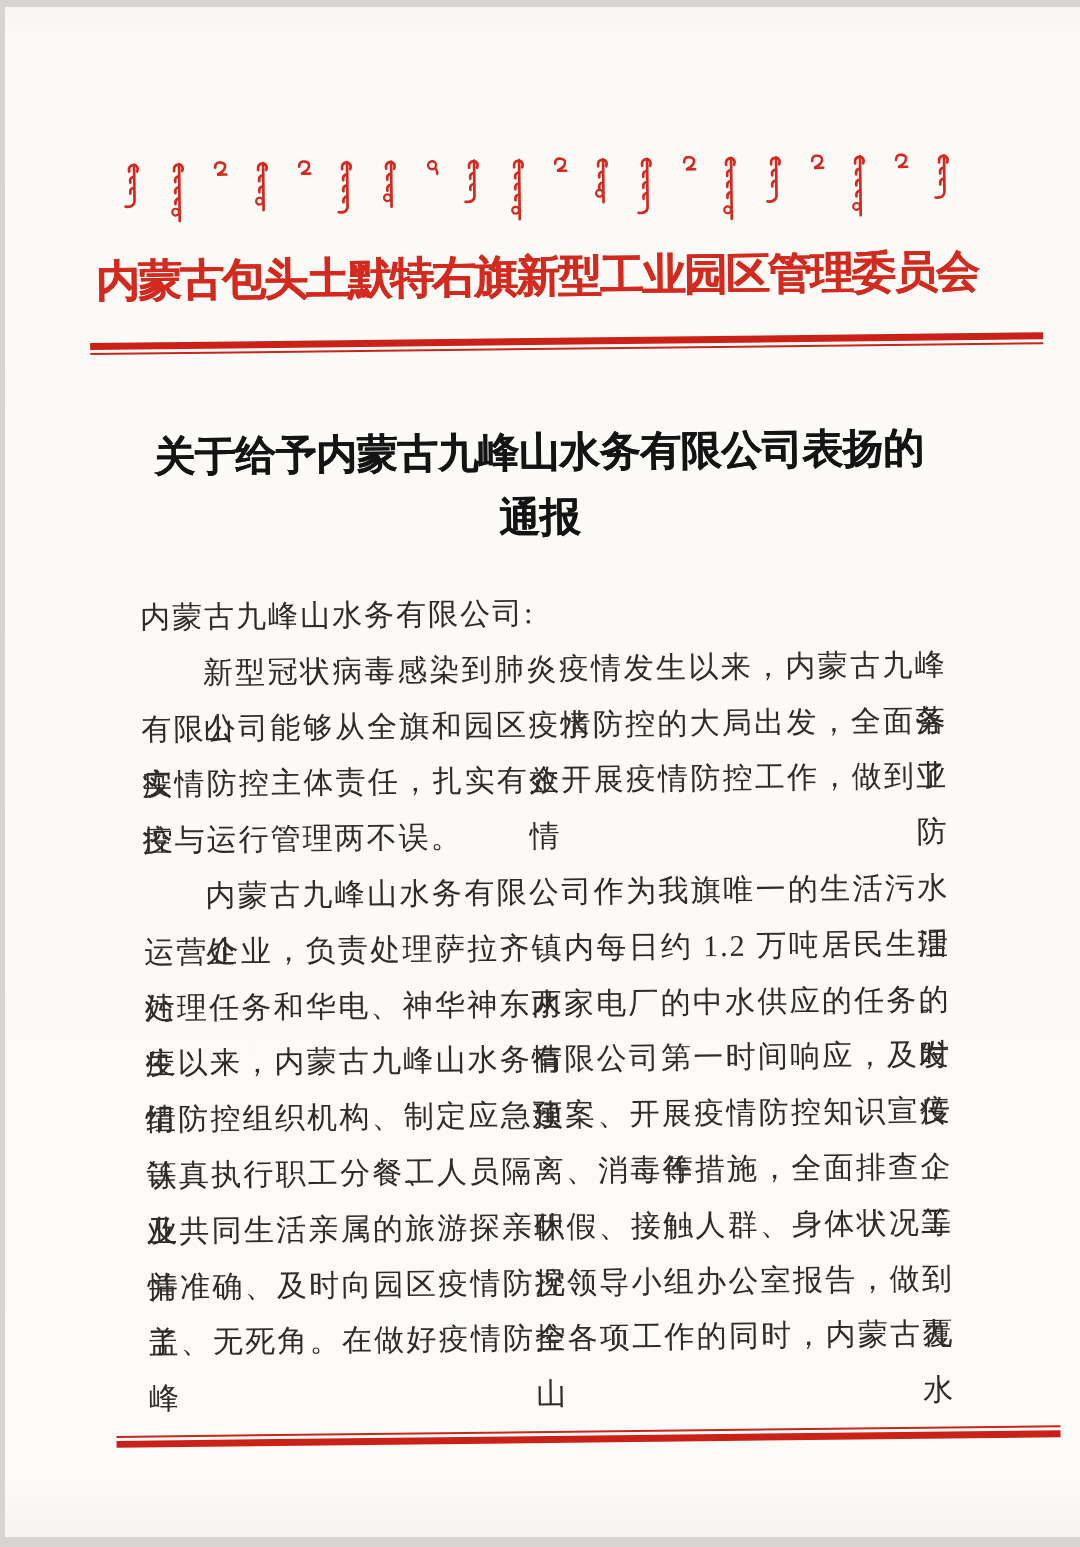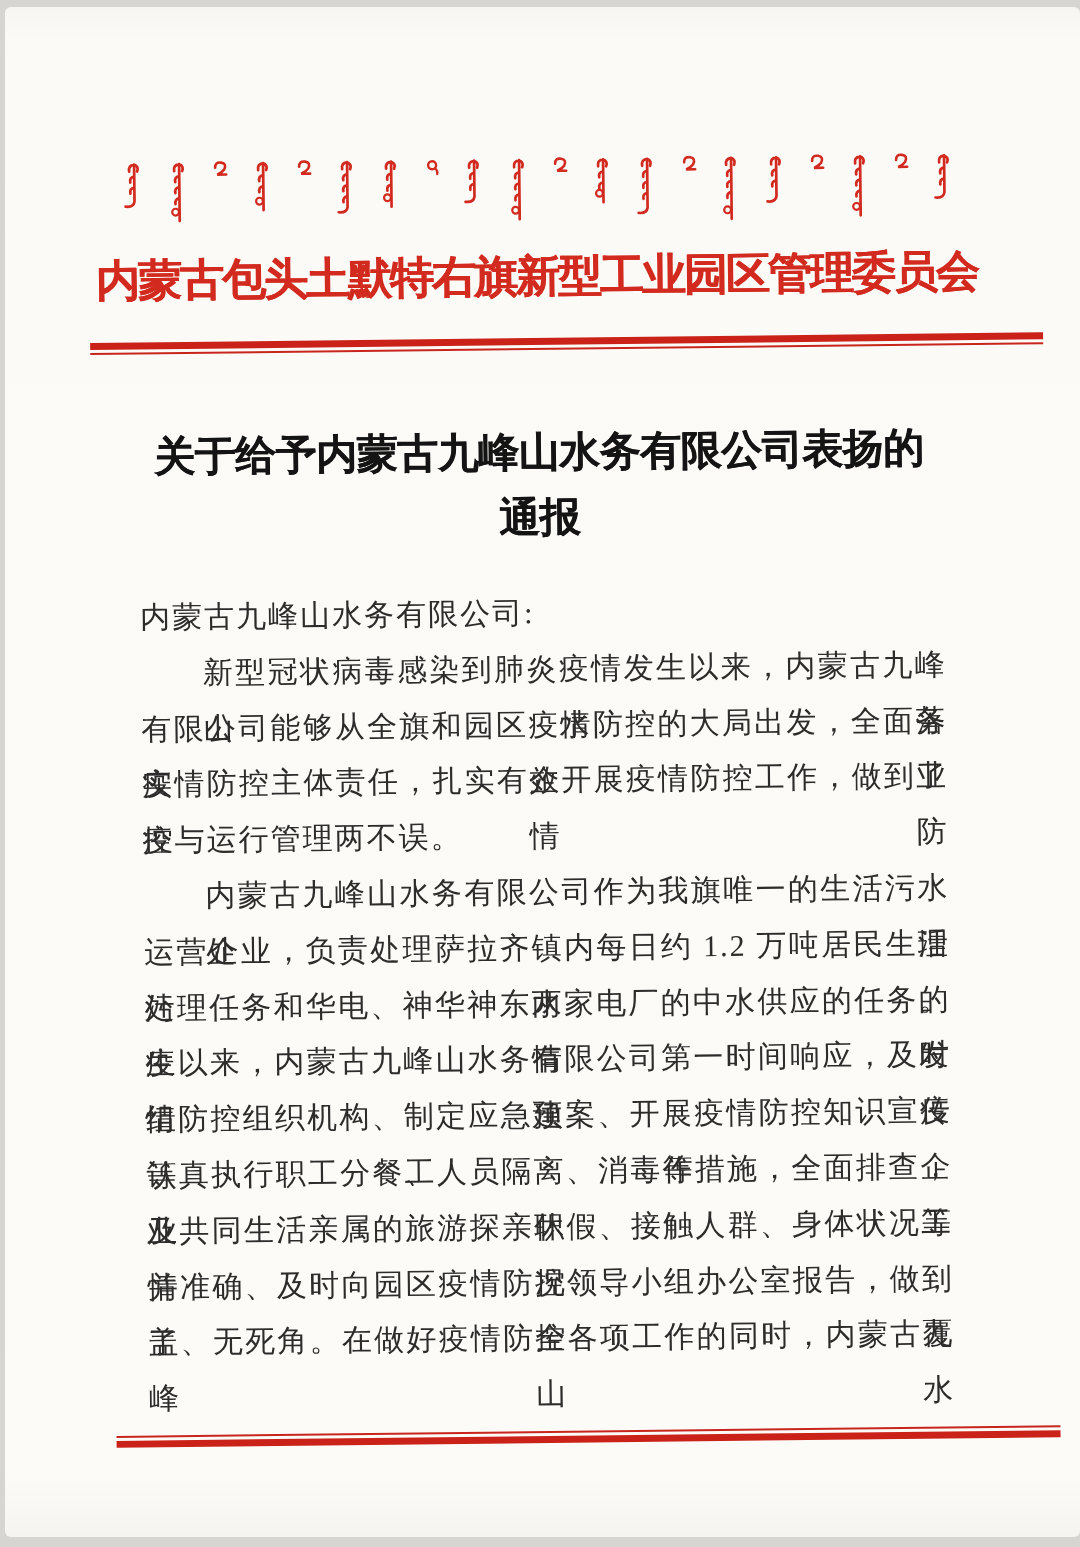--- a/index.html
+++ b/index.html
@@ -4,21 +4,20 @@
 <style>
   html,body{margin:0;padding:0;}
   body{
     width:1080px;height:1547px;position:relative;overflow:hidden;
     background:#d6d5d2;
     font-family:"Liberation Serif", serif;
   }
   .page{
     position:absolute;left:5px;right:0;top:7px;bottom:10px;
     background:linear-gradient(180deg,#f6f5f2 0%,#fbfaf7 2%,#fcfbf8 96%,#f5f4f1 100%);
-    border-radius:6px;
   }
   .skew{
     position:absolute;inset:0;
     transform:rotate(-0.65deg);
     transform-origin:50% 50%;
   }
   
   .mon-strip{
     position:absolute;top:150px;left:125px;width:832px;height:86px;
     display:flex;justify-content:space-between;align-items:flex-start;

